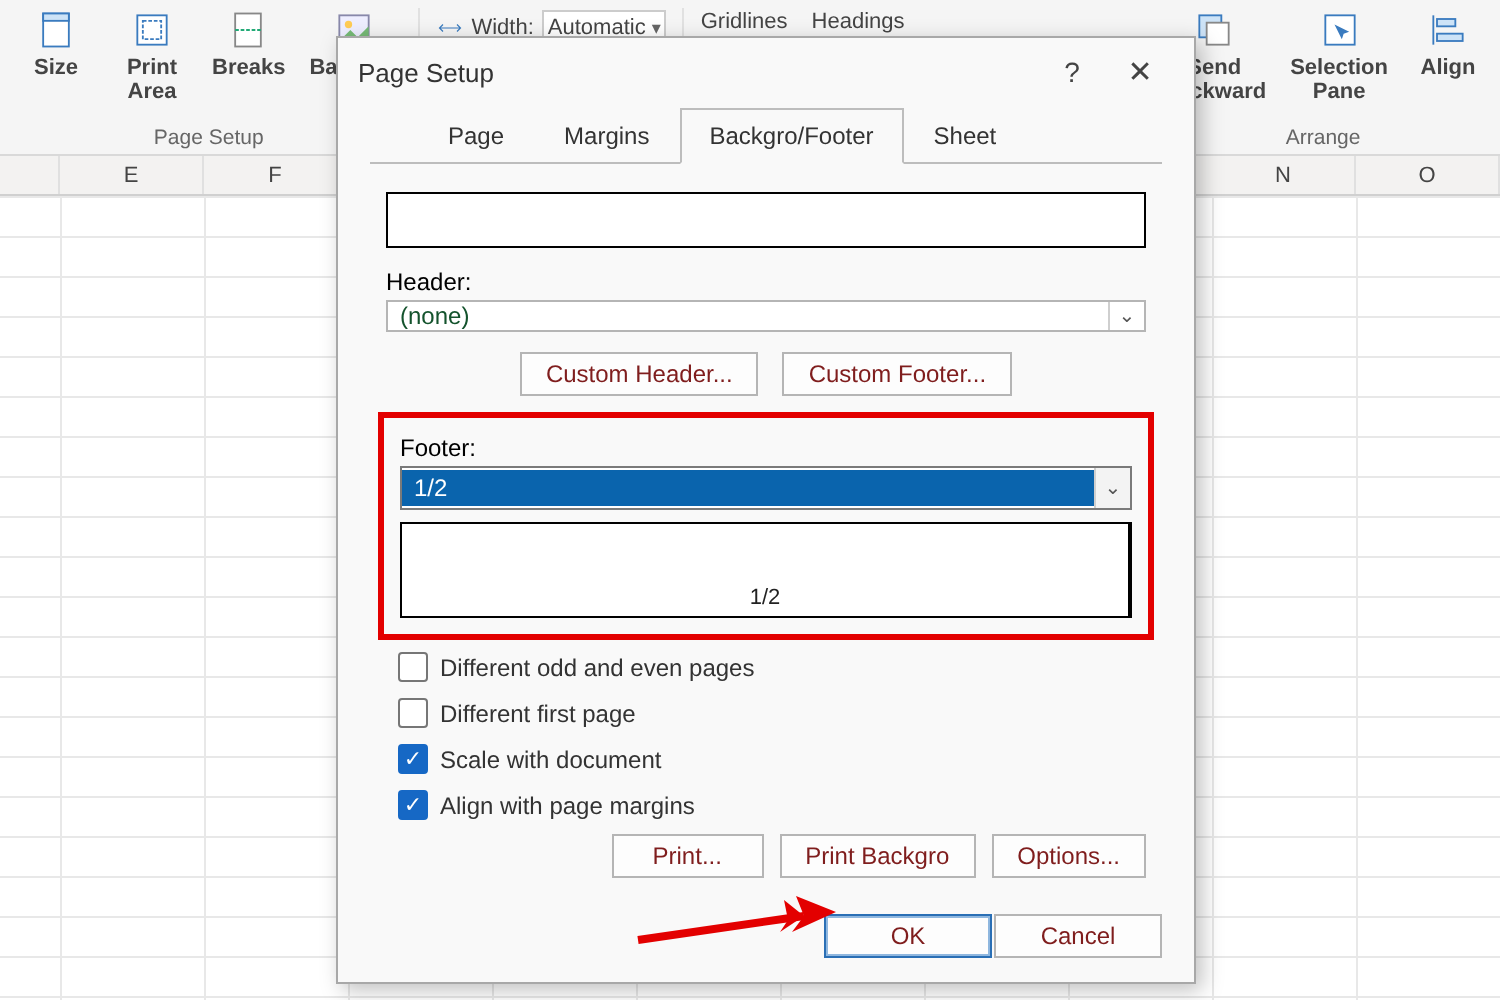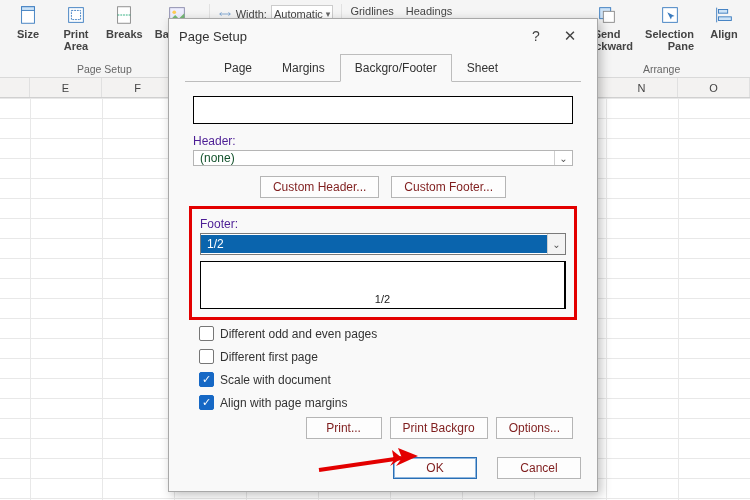--- a/index.html
+++ b/index.html
@@ -36,41 +36,41 @@
   .dlg-ctl { width:34px; text-align:center; font-size:14px; color:#444; cursor:pointer;}
   .dlg-close { font-size:15px;}
   .dlg-body { flex:1; padding: 0 16px 8px; display:flex; flex-direction:column; overflow:hidden;}
 
   .tabs { display:flex; gap:0; margin-left:24px;}
   .tab { font-size:12px; color:#333; padding:6px 14px 6px; border:1px solid transparent; border-bottom:none; position:relative; top:1px; background:transparent;}
   .tab.active { background:#f9f9f9; border-color:#bdbdbd; border-bottom:1px solid #f9f9f9;}
   .tab-line { height:1px; background:#bdbdbd; margin-bottom:8px;}
 
   .preview-box { height:44px; border:1px solid #000; background:#fff; margin:6px 8px 6px;}
-  .lbl { font-size:12px; color:#4c1d95; margin:4px 8px 2px;}
+  .lbl { font-size:12px; color:#000000; margin:4px 8px 2px;}
   .combo { display:flex; align-items:center; border:1px solid #b5b5b5; background:#fff; height:22px; margin:0 8px; font-size:12px; position:relative;}
   .combo .val { flex:1; padding:0 6px; color:#14532d;}
   .combo .cbtn { width:18px; height:100%; display:flex; align-items:center; justify-content:center; border-left:1px solid #cfcfcf; color:#555; font-size:10px;}
 
   .combo.selected { border:1px solid #7a7a7a;}
   .combo.selected .val{ background:#0a64ad; color:#fff; padding:2px 6px;}
 
   .btn-row { display:flex; justify-content:center; gap:12px; margin:10px 0 6px;}
   .btn { background:#fdfdfd; border:1px solid #b5b5b5; font-size:12px; color:#7f1d1d; padding:3px 12px; min-width:100px; text-align:center;}
 
   .highlight { border:3px solid #e30000; padding:4px 6px 6px; margin:2px 4px 2px;}
 
   .footer-prev { height:48px; border:1px solid #000; border-right:2px solid #000; background:#fff; margin:6px 2px 2px; display:flex; align-items:flex-end; justify-content:center; font-size:11px; color:#222; padding-bottom:3px;}
 
   .check-row { display:flex; align-items:center; gap:6px; font-size:12px; color:#333; margin:4px 14px;}
   .chk { width:15px; height:15px; border:1px solid #767676; background:#fff; display:inline-flex; align-items:center; justify-content:center; font-size:11px; color:#fff; border-radius:2px;}
   .chk.on { background:#1668c5; border-color:#1668c5;}
 
   .right-btn-row { display:flex; justify-content:flex-end; gap:8px; margin:3px 8px 2px;}
-  .ok-row { display:flex; justify-content:flex-end; gap:20px; padding:8px 16px 12px; }
+  .ok-row { display:flex; justify-content:flex-end; gap:1px; padding:8px 16px 12px; }
   .ok-row .btn{ min-width:84px;}
   .btn.focus { border:1px solid #2a6fb5; box-shadow:0 0 0 1px #8fb7df inset;}
 
   
   .arrow { position:absolute; left:314px; top:448px; width:110px; height:30px; pointer-events:none;}
 </style>
 </head>
 <body>
 
 <div class="ribbon">
@@ -148,21 +148,21 @@
             <rect x="8" y="8" width="12" height="12" fill="#fff" stroke="#888"></rect>
           </svg>
         <span style="white-space:pre-line;text-align:center">Send
 Backward</span>
       </div>
       <div class="ribbon-btn">
         <svg class="ic" viewBox="0 0 24 24">
             <rect x="4" y="4" width="16" height="16" fill="#fff" stroke="#3a7bbf"></rect>
             <path d="M9 9l8 4-3 1-1 3z" fill="#3a7bbf"></path>
           </svg>
-        <span style="white-space:pre-line;text-align:right">Selection
+        <span style="white-space:pre-line;text-align:center">Selection
 Pane</span>
       </div>
       <div class="ribbon-btn">
         <svg class="ic" viewBox="0 0 24 24">
             <line x1="4" y1="4" x2="4" y2="20" stroke="#3a7bbf"></line>
             <rect x="6" y="6" width="10" height="4" fill="#cde3f7" stroke="#3a7bbf"></rect>
             <rect x="6" y="14" width="14" height="4" fill="#cde3f7" stroke="#3a7bbf"></rect>
           </svg>
         <span>Align</span>
       </div>

